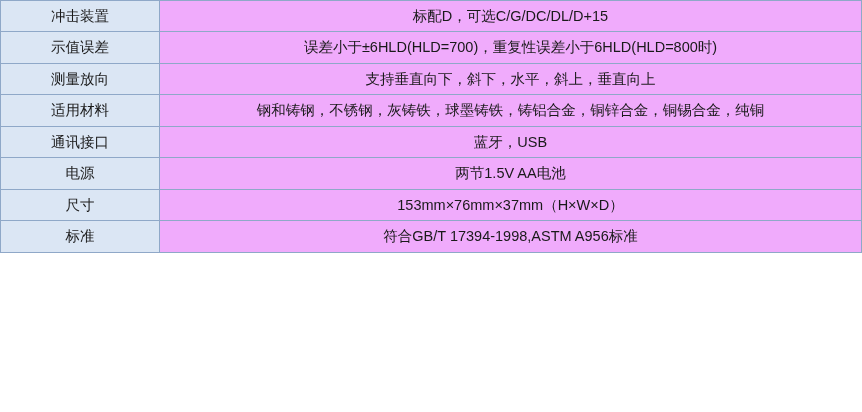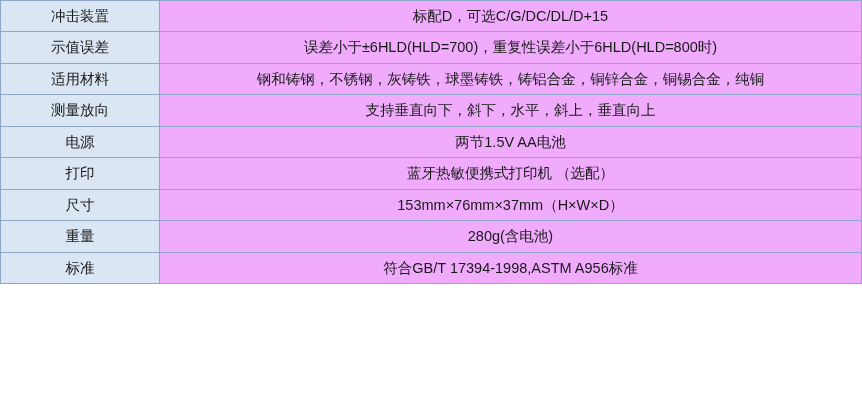--- a/index.html
+++ b/index.html
@@ -48,41 +48,37 @@
   <tbody>
       <tr class="clipped row-h-norm">
         <td class="label">冲击装置</td>
         <td class="value">标配D，可选C/G/DC/DL/D+15</td>
       </tr>
       <tr class="row-h-norm">
         <td class="label">示值误差</td>
         <td class="value">误差小于±6HLD(HLD=700)，重复性误差小于6HLD(HLD=800时)</td>
       </tr>
       <tr class="row-h-norm">
+        <td class="label">测量放向</td>
+        <td class="value">支持垂直向下，斜下，水平，斜上，垂直向上</td>
+      </tr>
+      <tr class="row-h-norm">
         <td class="label">适用材料</td>
         <td class="value">钢和铸钢，不锈钢，灰铸铁，球墨铸铁，铸铝合金，铜锌合金，铜锡合金，纯铜</td>
       </tr>
       <tr class="row-h-norm">
-        <td class="label">测量放向</td>
-        <td class="value">支持垂直向下，斜下，水平，斜上，垂直向上</td>
+        <td class="label">通讯接口</td>
+        <td class="value">蓝牙，USB</td>
       </tr>
       <tr class="row-h-norm">
         <td class="label">电源</td>
         <td class="value">两节1.5V AA电池</td>
       </tr>
       <tr class="row-h-norm">
-        <td class="label">打印</td>
-        <td class="value">蓝牙热敏便携式打印机 （选配）</td>
-      </tr>
-      <tr class="row-h-norm">
         <td class="label">尺寸</td>
         <td class="value">153mm×76mm×37mm（H×W×D）</td>
-      </tr>
-      <tr class="row-h-norm">
-        <td class="label">重量</td>
-        <td class="value">280g(含电池)</td>
       </tr>
       <tr class="row-h-norm">
         <td class="label">标准</td>
         <td class="value">符合GB/T 17394-1998,ASTM A956标准</td>
       </tr>
     </tbody>
 </table>
 
 </body></html>

